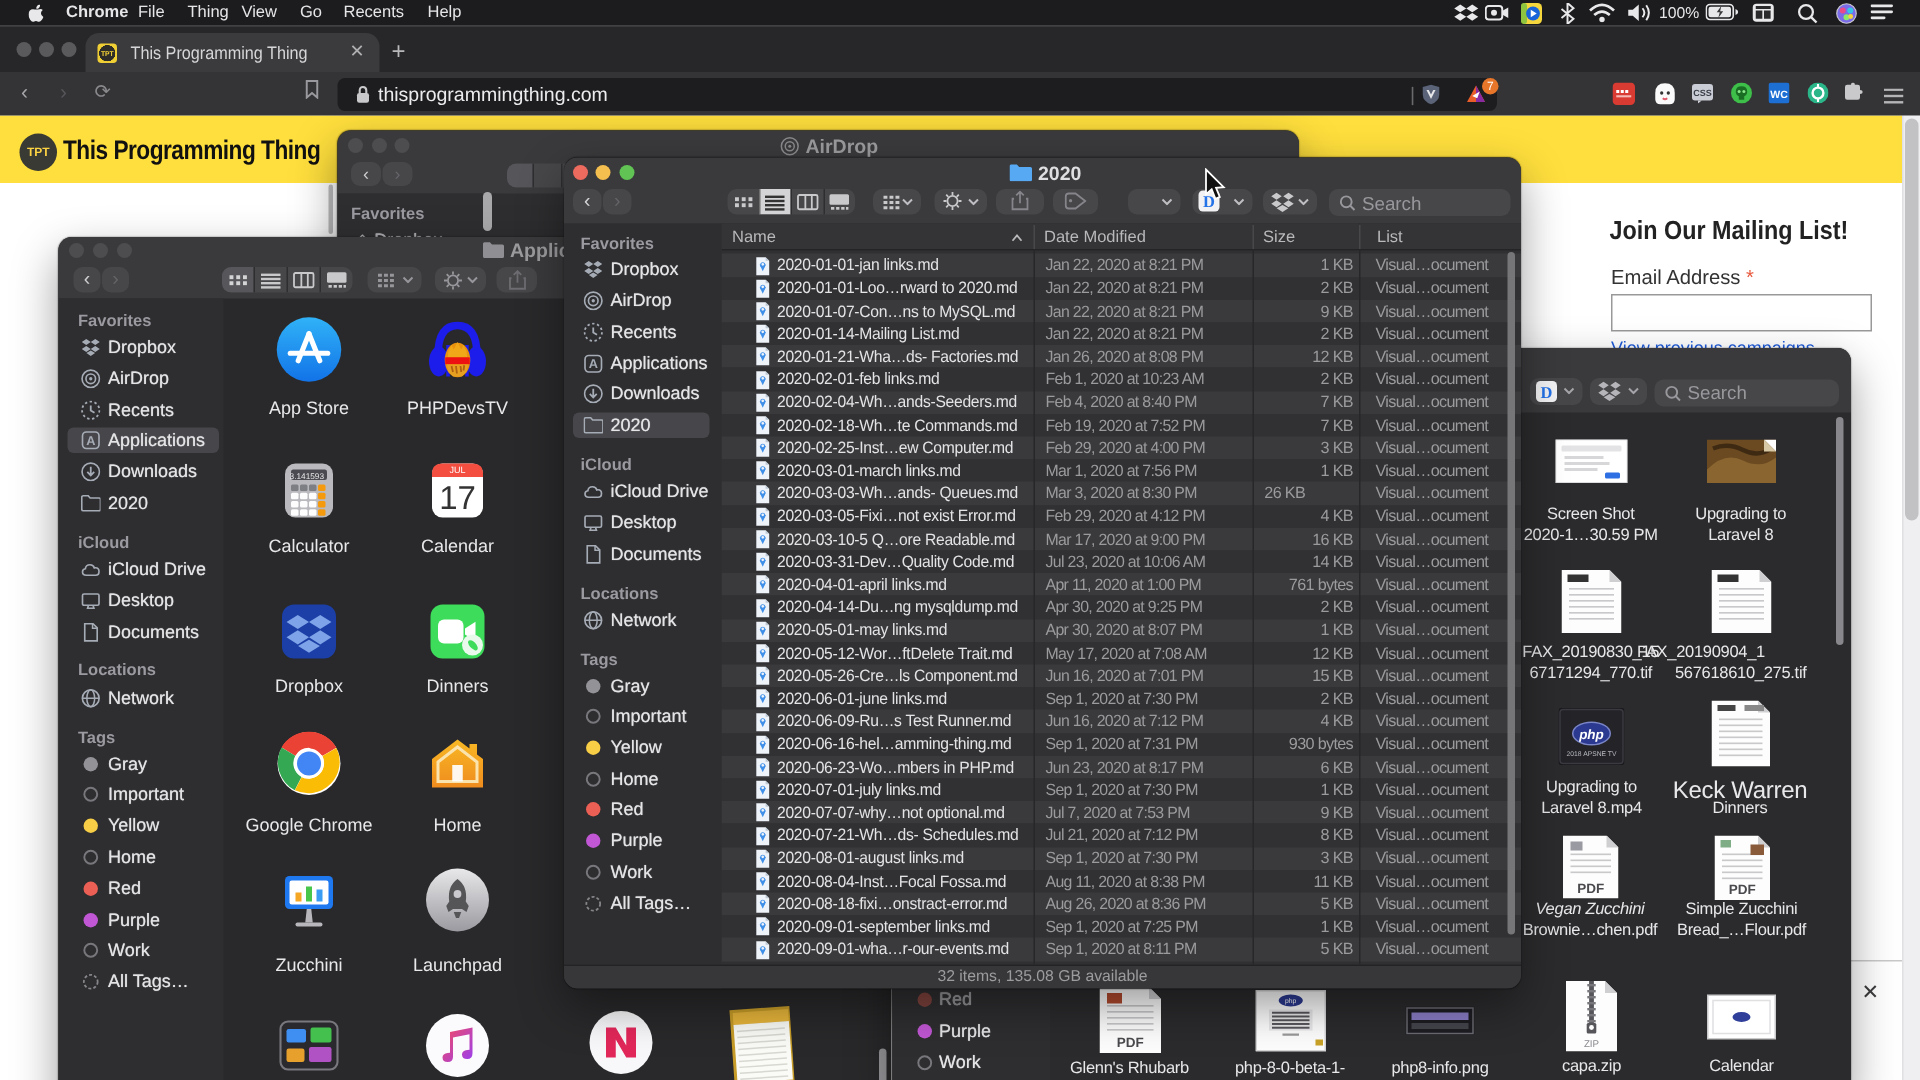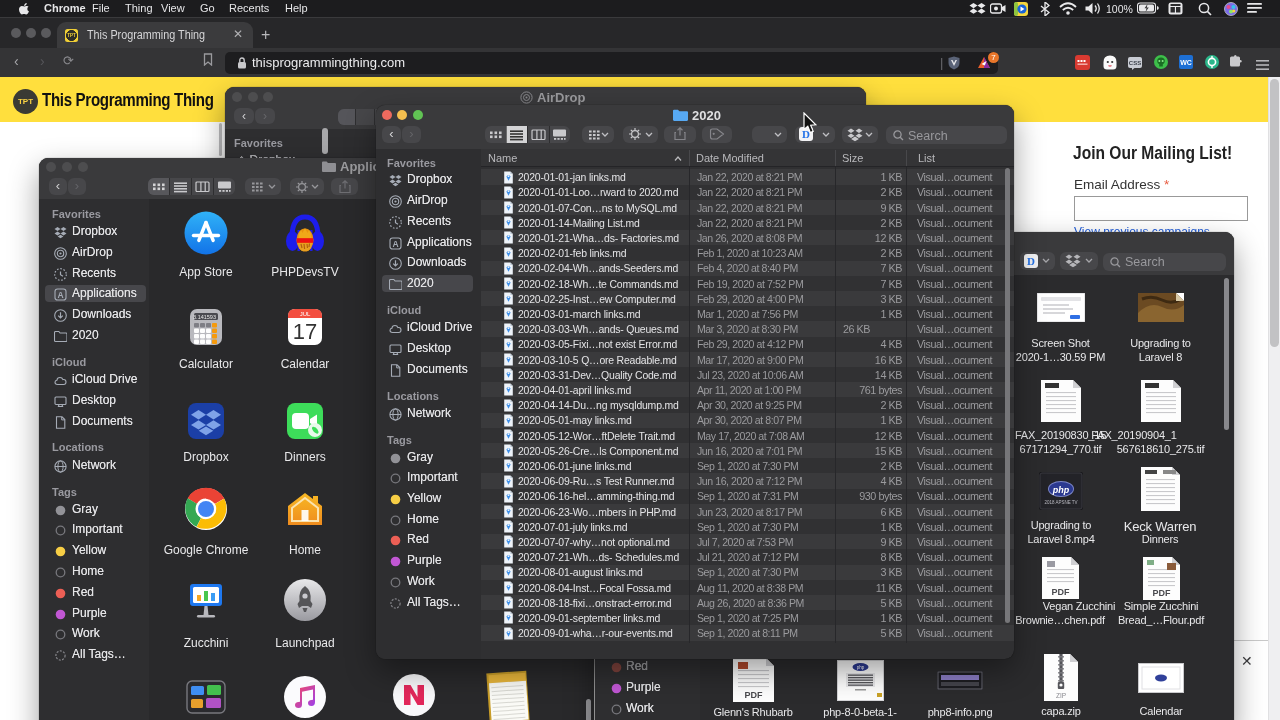--- a/index.html
+++ b/index.html
@@ -551,35 +551,35 @@
           <rect x="5" y="16.0" width="29.0" height="1.1" fill="#c9c9cc"></rect>
           <rect x="5" y="20.0" width="29.0" height="1.1" fill="#c9c9cc"></rect>
           <rect x="5" y="24.0" width="29.0" height="1.1" fill="#c9c9cc"></rect>
           <rect x="5" y="28.0" width="29.0" height="1.1" fill="#c9c9cc"></rect>
           <rect x="5" y="32.0" width="29.0" height="1.1" fill="#c9c9cc"></rect>
           <rect x="5" y="36.0" width="29.0" height="1.1" fill="#c9c9cc"></rect>
           <rect x="4" y="3" width="12" height="4" fill="#444"></rect>
           <rect x="22" y="3" width="13" height="4" fill="#888"></rect>
         </svg></div>
     </div>
-    <div class="icon-label" style="left:565.0px;top:287.0px;font-size:13px;letter-spacing:-0.2px;">Keck Warren</div>
+    <div class="icon-label" style="left:565.0px;top:287.0px;font-size:16px;letter-spacing:-0.2px;">Keck Warren</div>
     <div class="icon-label" style="left:565.0px;top:300.5px;font-size:11px;letter-spacing:-0.2px;">Dinners</div>
     <div class="abs" style="left:465.0px;top:325.0px;width:0;height:0;">
       <div style="position:absolute;left:-18.5px;top:0;"><svg width="37" height="42" viewBox="0 0 37 42" style="">
           <path d="M0 0 L29.0 0 L37.0 8.0 L37.0 42.0 L0 42.0 Z" fill="#fdfdfd"></path>
           <path d="M29.0 0 L37.0 8.0 L29.0 8.0 Z" fill="#cfcfd2"></path>
           <rect x="5" y="12.0" width="27.0" height="1.1" fill="#c9c9cc"></rect>
           <rect x="5" y="16.0" width="27.0" height="1.1" fill="#c9c9cc"></rect>
           <rect x="5" y="20.0" width="27.0" height="1.1" fill="#c9c9cc"></rect>
           <rect x="5" y="24.0" width="27.0" height="1.1" fill="#c9c9cc"></rect>
           <rect x="5" y="4" width="8" height="6" fill="#9a9aa2"></rect>
           <text x="18.5" y="38.0" font-size="9" fill="#4a4a4e" text-anchor="middle" font-family="Liberation Sans" font-weight="bold">PDF</text>
         </svg></div>
     </div>
-    <div class="icon-label" style="left:484px;top:368.0px;font-size:11px;letter-spacing:-0.2px;">Vegan Zucchini</div>
+    <div class="icon-label" style="left:465.0px;top:368.0px;font-size:11px;letter-spacing:-0.2px;font-style:italic;">Vegan Zucchini</div>
     <div class="icon-label" style="left:465.0px;top:381.5px;font-size:11px;letter-spacing:-0.2px;">Brownie…chen.pdf</div>
     <div class="abs" style="left:566.0px;top:325.0px;width:0;height:0;">
       <div style="position:absolute;left:-18.5px;top:0;"><svg width="37" height="43" viewBox="0 0 37 43" style="">
           <path d="M0 0 L29.0 0 L37.0 8.0 L37.0 43.0 L0 43.0 Z" fill="#fdfdfd"></path>
           <path d="M29.0 0 L37.0 8.0 L29.0 8.0 Z" fill="#cfcfd2"></path>
           <rect x="5" y="12.0" width="27.0" height="1.1" fill="#c9c9cc"></rect>
           <rect x="5" y="16.0" width="27.0" height="1.1" fill="#c9c9cc"></rect>
           <rect x="5" y="20.0" width="27.0" height="1.1" fill="#c9c9cc"></rect>
           <rect x="5" y="24.0" width="27.0" height="1.1" fill="#c9c9cc"></rect>
           <rect x="5" y="28.0" width="27.0" height="1.1" fill="#c9c9cc"></rect>
@@ -1248,20 +1248,21 @@
         <path d="M1 4.5 L4 1 L7 4.5" stroke="#b9b9bc" fill="none" stroke-width="1.2"></path>
       </svg>
       <div class="abs" style="left:215px;top:3px;font-size:11px;color:#b9b9bc;">Date Modified</div>
       <div class="abs" style="left:361px;top:3px;font-size:11px;color:#b9b9bc;">Size</div>
       <div class="abs" style="left:437px;top:3px;font-size:11px;color:#b9b9bc;">List</div>
       <div class="abs" style="left:207.5px;top:1px;width:1px;height:16px;background:#48484b;"></div>
       <div class="abs" style="left:353.5px;top:1px;width:1px;height:16px;background:#48484b;"></div>
       <div class="abs" style="left:425.0px;top:1px;width:1px;height:16px;background:#48484b;"></div>
     </div>
 
+  <div class="abs" style="left:0;bottom:0;width:100%;height:16px;background:#373739;border-top:1px solid #232325;color:#9c9c9f;font-size:10.5px;text-align:center;line-height:15px;">32 items, 135.08 GB available</div>
   <div class="abs" style="left:629px;top:63px;width:5px;height:455px;background:#767679;border-radius:2.5px;"></div>
 </div>
 
 <svg class="abs" style="left:803px;top:112px;z-index:55;" width="16" height="24" viewBox="0 0 16 24">
  <path d="M1 1 L1 17.5 L4.8 14.2 L7.3 20.5 L10.2 19.3 L7.7 13.2 L12.8 12.8 Z" fill="#111" stroke="#fff" stroke-width="1.2"></path>
 </svg>
 
 <div id="menubar">
   <svg class="abs" style="left:19px;top:3px;" width="11" height="12" viewBox="0 0 11 12">
       <path d="M7.7 0 Q7.9 1.2 7.1 2.1 Q6.3 3 5.2 2.9 Q5 1.8 5.8 .9 Q6.6 0 7.7 0 Z M5.5 3.4 Q6.3 3.4 7.2 3.1 Q8.6 2.7 9.5 3.6 Q8.3 4.4 8.3 5.9 Q8.3 7.6 9.9 8.3 Q9.5 9.5 8.8 10.4 Q8 11.5 7.1 11.5 Q6.5 11.5 5.6 11.1 Q4.9 10.8 4.3 11.1 Q3.4 11.5 2.9 11.5 Q2 11.5 1.1 10.1 Q0 8.5 0 6.6 Q0 4.9 .9 4 Q1.8 3.1 2.9 3.1 Q3.6 3.1 4.3 3.3 Q5 3.4 5.5 3.4 Z" fill="#e8e8ea"></path>

